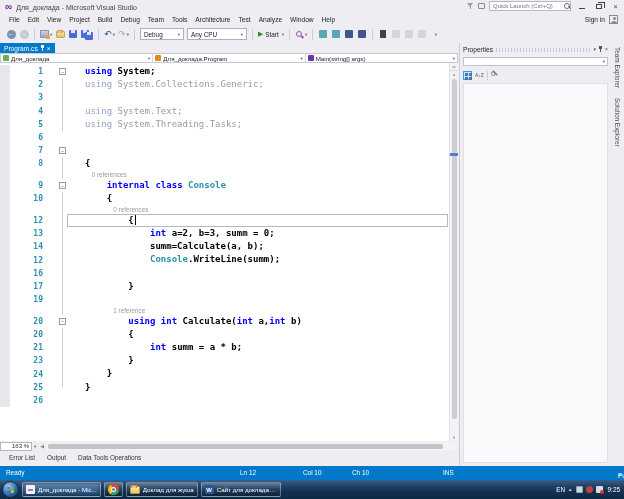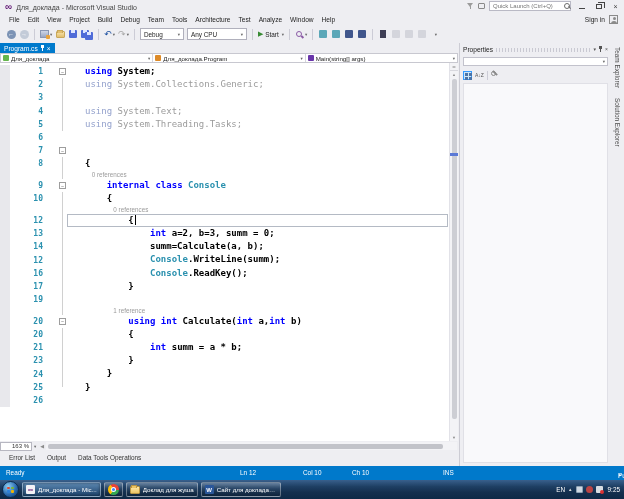--- a/index.html
+++ b/index.html
@@ -493,21 +493,20 @@
         </span>
         <pre class="code"><span class="tk-t">            </span><span class="tk-ty">Console</span><span class="tk-t">.WriteLine(summ);</span></pre>
       </div>
       <div class="ed-row">
         <span class="g-ind"></span>
         <span class="g-num">16</span>
         <span class="g-gap"></span>
         <span class="g-fold">
           <span class="foldline"></span>
         </span>
-        <pre class="code"><span class="tk-t">            </span><span class="tk-ty">Console</span><span class="tk-t">.ReadKey();</span></pre>
       </div>
       <div class="ed-row">
         <span class="g-ind"></span>
         <span class="g-num">17</span>
         <span class="g-gap"></span>
         <span class="g-fold">
           <span class="foldline"></span>
         </span>
         <pre class="code"><span class="tk-t">        }</span></pre>
       </div>

